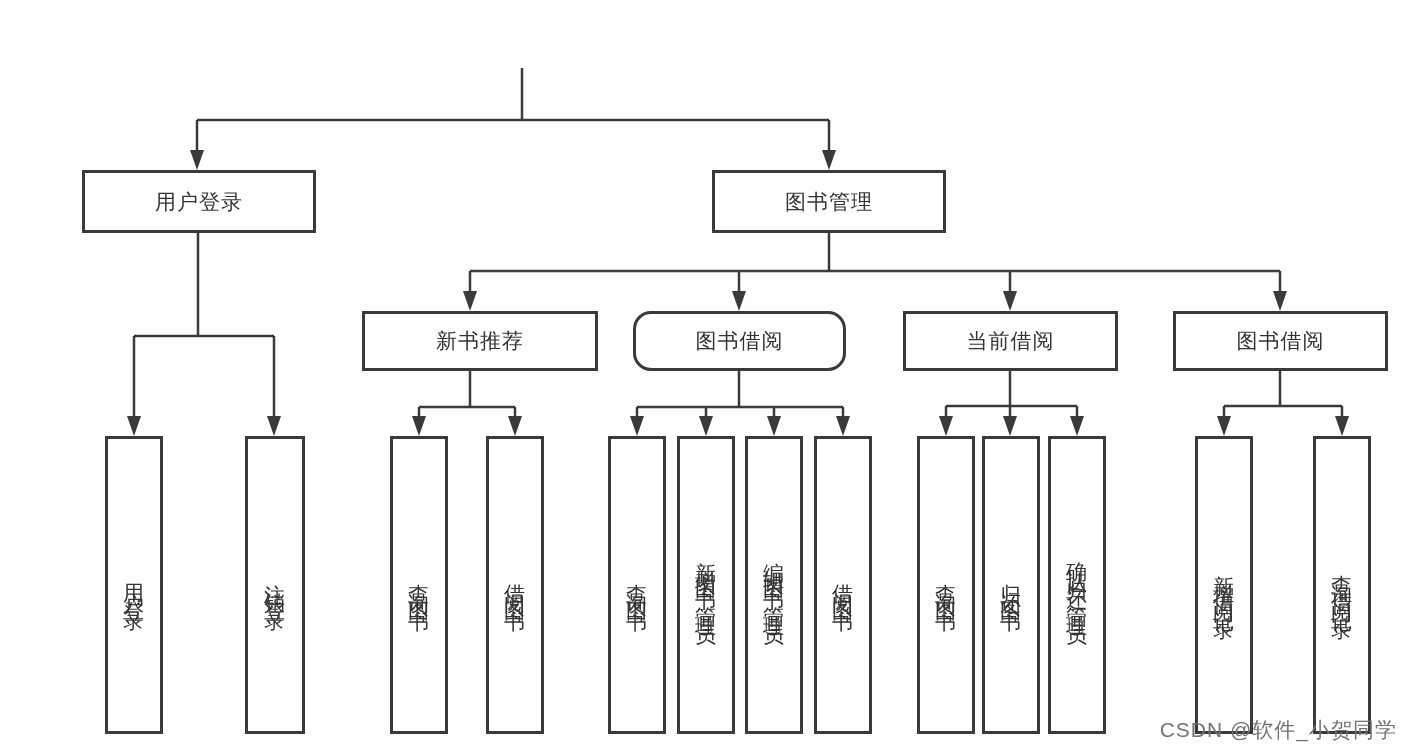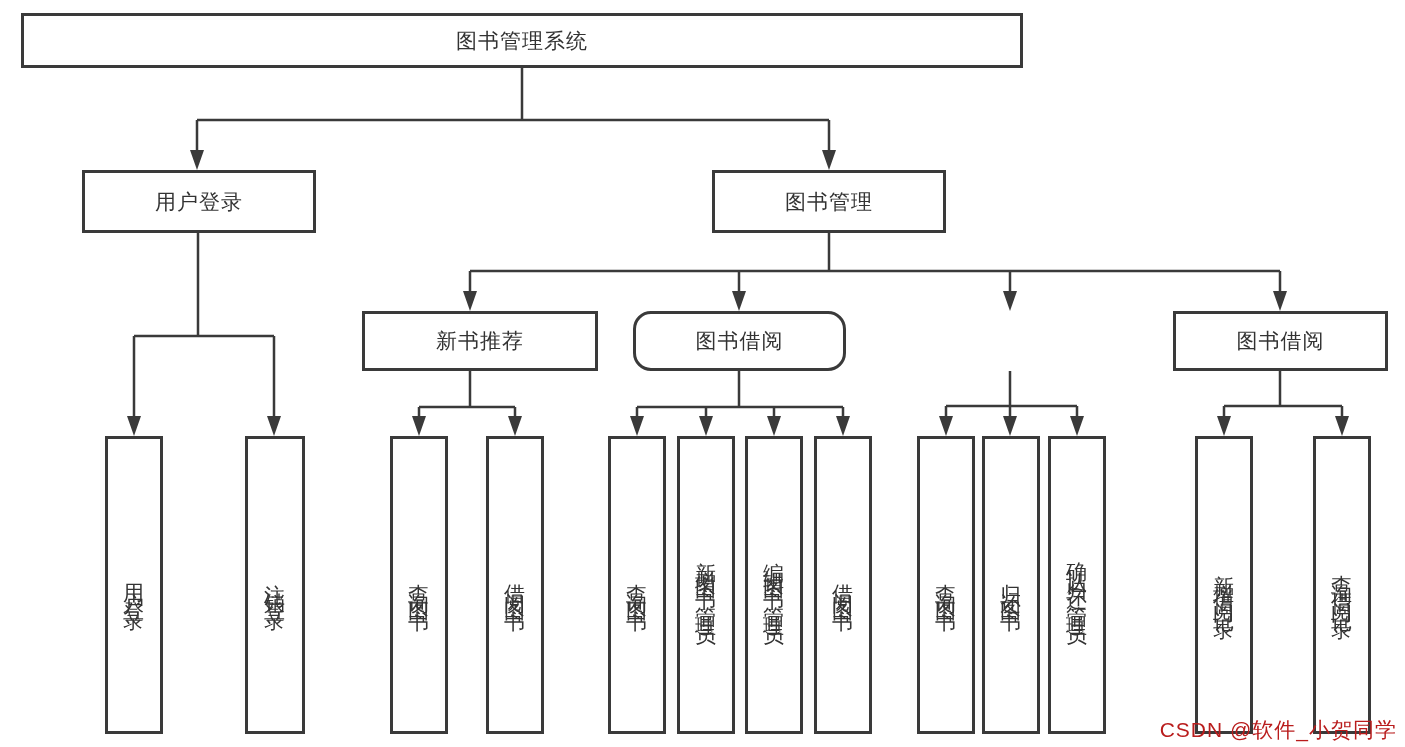--- a/index.html
+++ b/index.html
@@ -39,21 +39,21 @@
     letter-spacing: 9px;
     line-height: 1;
     color: #333333;
     white-space: nowrap;
   }
   .watermark {
     position: absolute;
     right: 8px;
     bottom: 3px;
     font-size: 21px;
-    color: #b91c1c;
+    color: #737373;
     letter-spacing: 1px;
     z-index: 5;
     margin-left: 28px;
   }
 </style>
 </head>
 <body>
 
 <div id="stage">
 
@@ -90,27 +90,27 @@
       <polygon points="767,416 781,416 774,436"></polygon>
       <polygon points="836,416 850,416 843,436"></polygon>
       <polygon points="939,416 953,416 946,436"></polygon>
       <polygon points="1003,416 1017,416 1010,436"></polygon>
       <polygon points="1070,416 1084,416 1077,436"></polygon>
       <polygon points="1217,416 1231,416 1224,436"></polygon>
       <polygon points="1335,416 1349,416 1342,436"></polygon>
     </g>
   </svg>
 
-  <div class="box hbox" style="left:21px; top:13px; width:1002px; height:55px;">图书管理系统</div>
 
   <div class="box hbox" style="left:82px; top:170px; width:234px; height:63px;">用户登录</div>
   <div class="box hbox" style="left:712px; top:170px; width:234px; height:63px;">图书管理</div>
 
   <div class="box hbox" style="left:362px; top:311px; width:236px; height:60px;">新书推荐</div>
   <div class="box hbox" style="left:633px; top:311px; width:213px; height:60px;border-radius:18px;">图书借阅</div>
+  <div class="box hbox" style="left:903px; top:311px; width:215px; height:60px;">当前借阅</div>
   <div class="box hbox" style="left:1173px; top:311px; width:215px; height:60px;">图书借阅</div>
 
   <div class="box vbox" style="left:105px; top:436px; width:58px; height:298px;">
     <span class="vtext">用户登录</span>
   </div>
   <div class="box vbox" style="left:245px; top:436px; width:60px; height:298px;">
     <span class="vtext">注销登录</span>
   </div>
 
   <div class="box vbox" style="left:390px; top:436px; width:58px; height:298px;">

